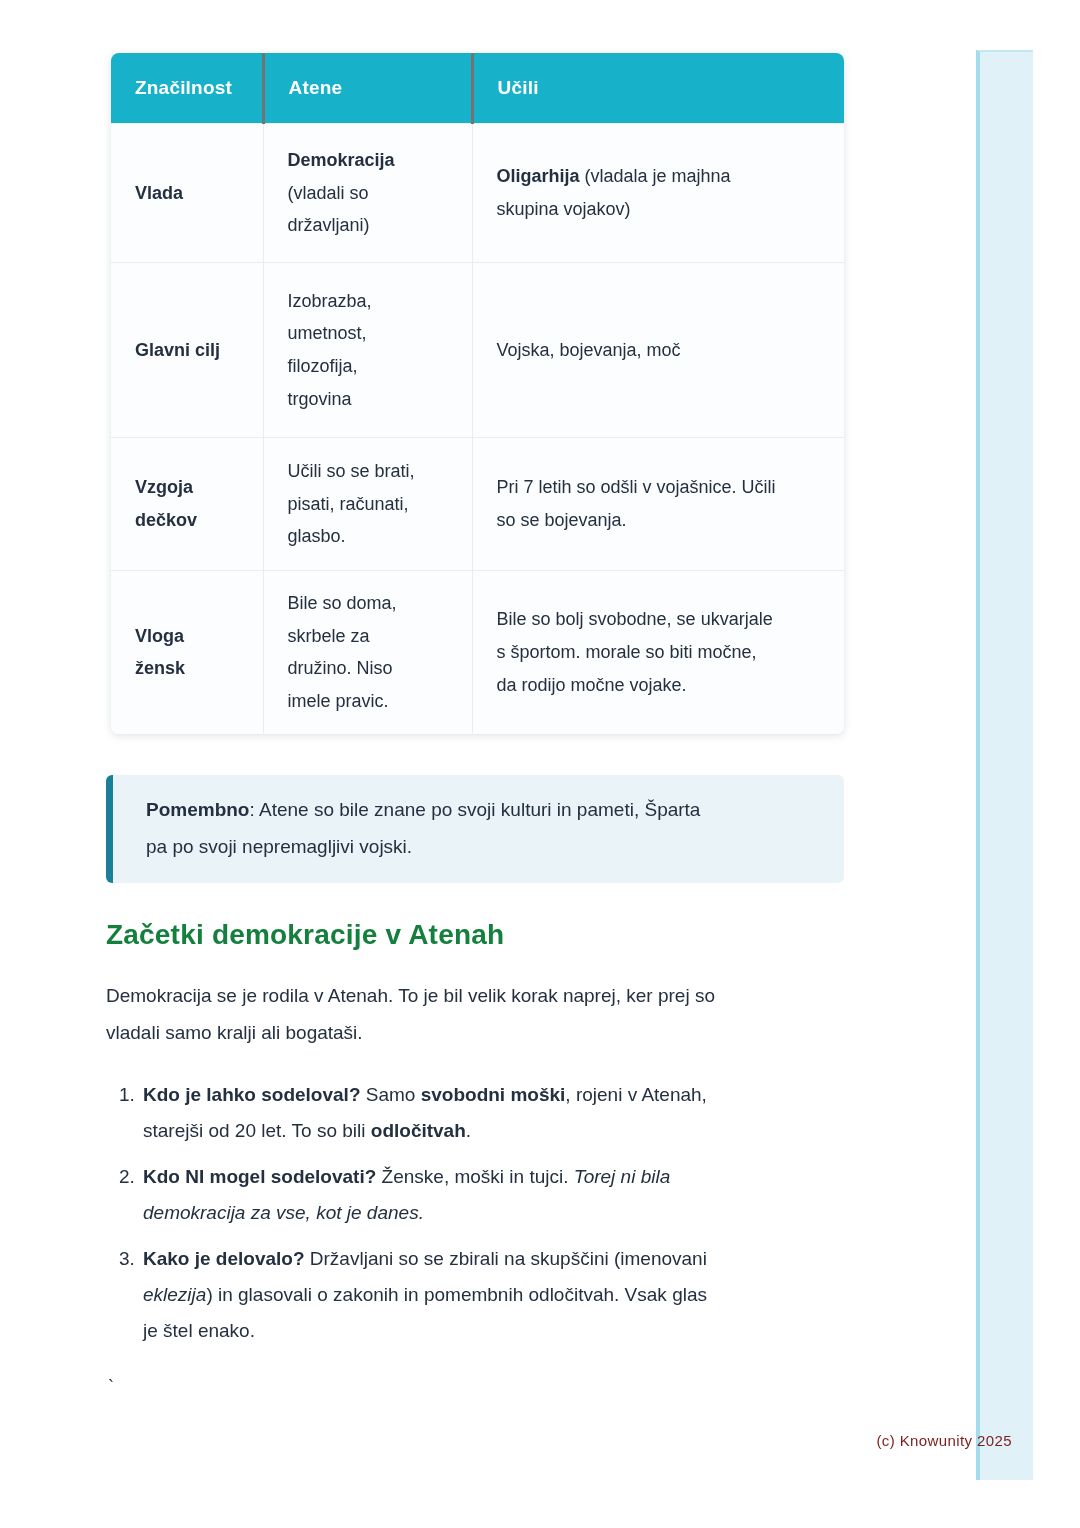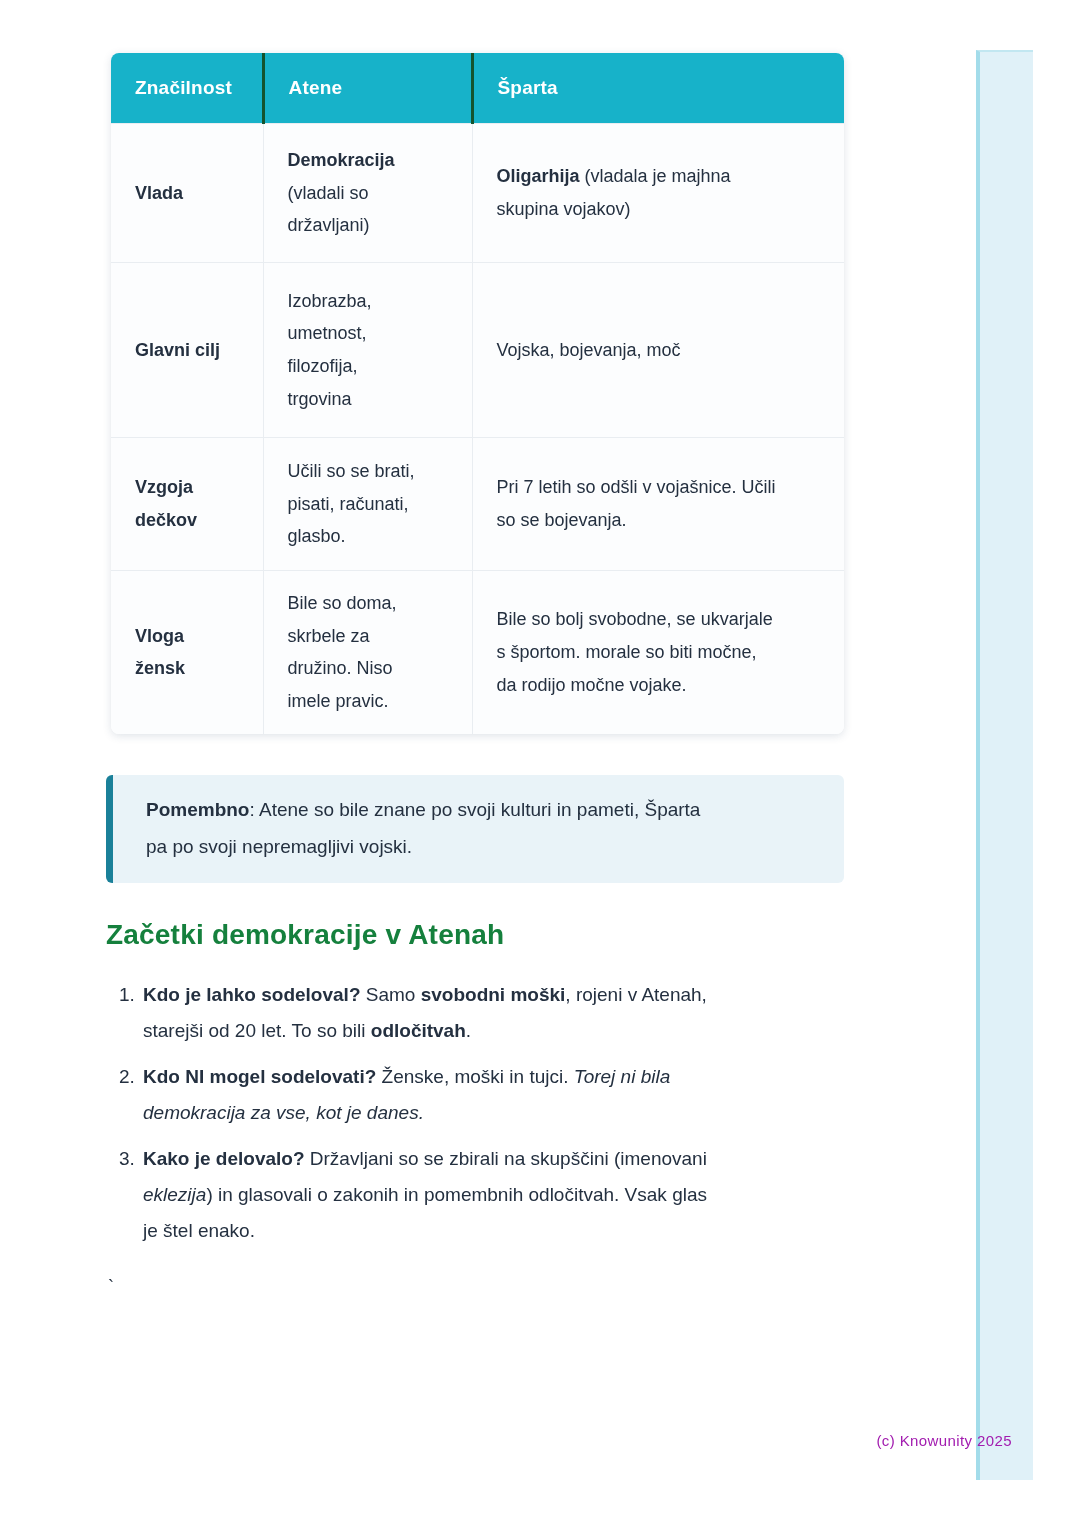--- a/index.html
+++ b/index.html
@@ -17,21 +17,21 @@
   .table-card{
     margin-left:5px;width:733px;border-radius:8px;overflow:hidden;
     box-shadow:0 2px 8px rgba(40,70,100,.15);background:#fff;
   }
   table{border-collapse:collapse;width:733px;table-layout:fixed;}
   col.c1{width:152px;} col.c2{width:209px;} col.c3{width:372px;}
   thead th{
     background:#17b2c9;color:#ffffff;height:70px;font-size:19px;
     text-align:left;padding:0 10px 0 24px;font-weight:700;letter-spacing:.2px;
   }
-  thead th + th{border-left:3px solid #14532d;}
+  thead th + th{border-left:3px solid #737373;}
   tbody td{
     background:#fcfdfe;border-top:1px solid #e9edf1;
     padding:14px 20px 14px 24px;font-size:18px;line-height:1.82;
     vertical-align:middle;white-space:pre-wrap;color:#243040;
   }
   tbody td + td{border-left:1px solid #e9edf1;}
   tbody td.feature{font-weight:700;}
   tr.r1{height:139px;} tr.r2{height:175px;} tr.r3{height:133px;} tr.r4{height:163px;}
 
   .b{font-weight:700;}
@@ -50,21 +50,21 @@
   .intro{margin:26px 0 0 0;font-size:19px;line-height:1.95;white-space:pre-wrap;}
 
   .list{list-style:none;margin:26px 0 0 0;padding:0;}
   .list li{display:flex;margin:0 0 10px 13px;font-size:19px;line-height:1.9;}
   .num{flex:none;width:24px;}
   .li-text{white-space:pre-wrap;flex:1;}
 
   .stray{margin:28px 0 0 2px;font-size:18px;color:#243040;}
 
   .footer{
-    position:absolute;top:1432px;right:68px;font-size:15px;color:#a21caf;
+    position:absolute;top:1432px;right:68px;font-size:15px;color:#7f1d1d;
     z-index:2;letter-spacing:.4px;
   }
 </style>
 </head>
 <body>
 
 <div class="side-stripe"></div>
 
 <div class="content">
 
@@ -72,21 +72,21 @@
     <table>
       <colgroup>
           <col class="c1">
           <col class="c2">
           <col class="c3">
         </colgroup>
       <thead>
         <tr>
           <th>Značilnost</th>
           <th>Atene</th>
-          <th>Šparta</th>
+          <th>Učili</th>
         </tr>
       </thead>
       <tbody>
         <tr class="r1">
           <td class="feature">Vlada</td>
           <td><span class="b">Demokracija</span><span>
 (vladali so
 državljani)</span></td>
           <td><span class="b">Oligarhija</span><span> (vladala je majhna
 skupina vojakov)</span></td>
@@ -123,20 +123,22 @@
     </table>
   </div>
 
   <div class="callout">
     <p><span class="b">Pomembno</span><span>: Atene so bile znane po svoji kulturi in pameti, Šparta
 pa po svoji nepremagljivi vojski.</span></p>
   </div>
 
   <h1 class="heading">Začetki demokracije v Atenah</h1>
 
+  <p class="intro">Demokracija se je rodila v Atenah. To je bil velik korak naprej, ker prej so
+vladali samo kralji ali bogataši.</p>
 
   <ol class="list">
     <li>
       <span class="num">1.</span>
       <span class="li-text"><span class="b">Kdo je lahko sodeloval?</span><span> Samo </span><span class="b">svobodni moški</span><span>, rojeni v Atenah,
 starejši od 20 let. To so bili </span><span class="b">odločitvah</span><span>.</span></span>
     </li>
     <li>
       <span class="num">2.</span>
       <span class="li-text"><span class="b">Kdo NI mogel sodelovati?</span><span> Ženske, moški in tujci. </span><span class="i">Torej ni bila

